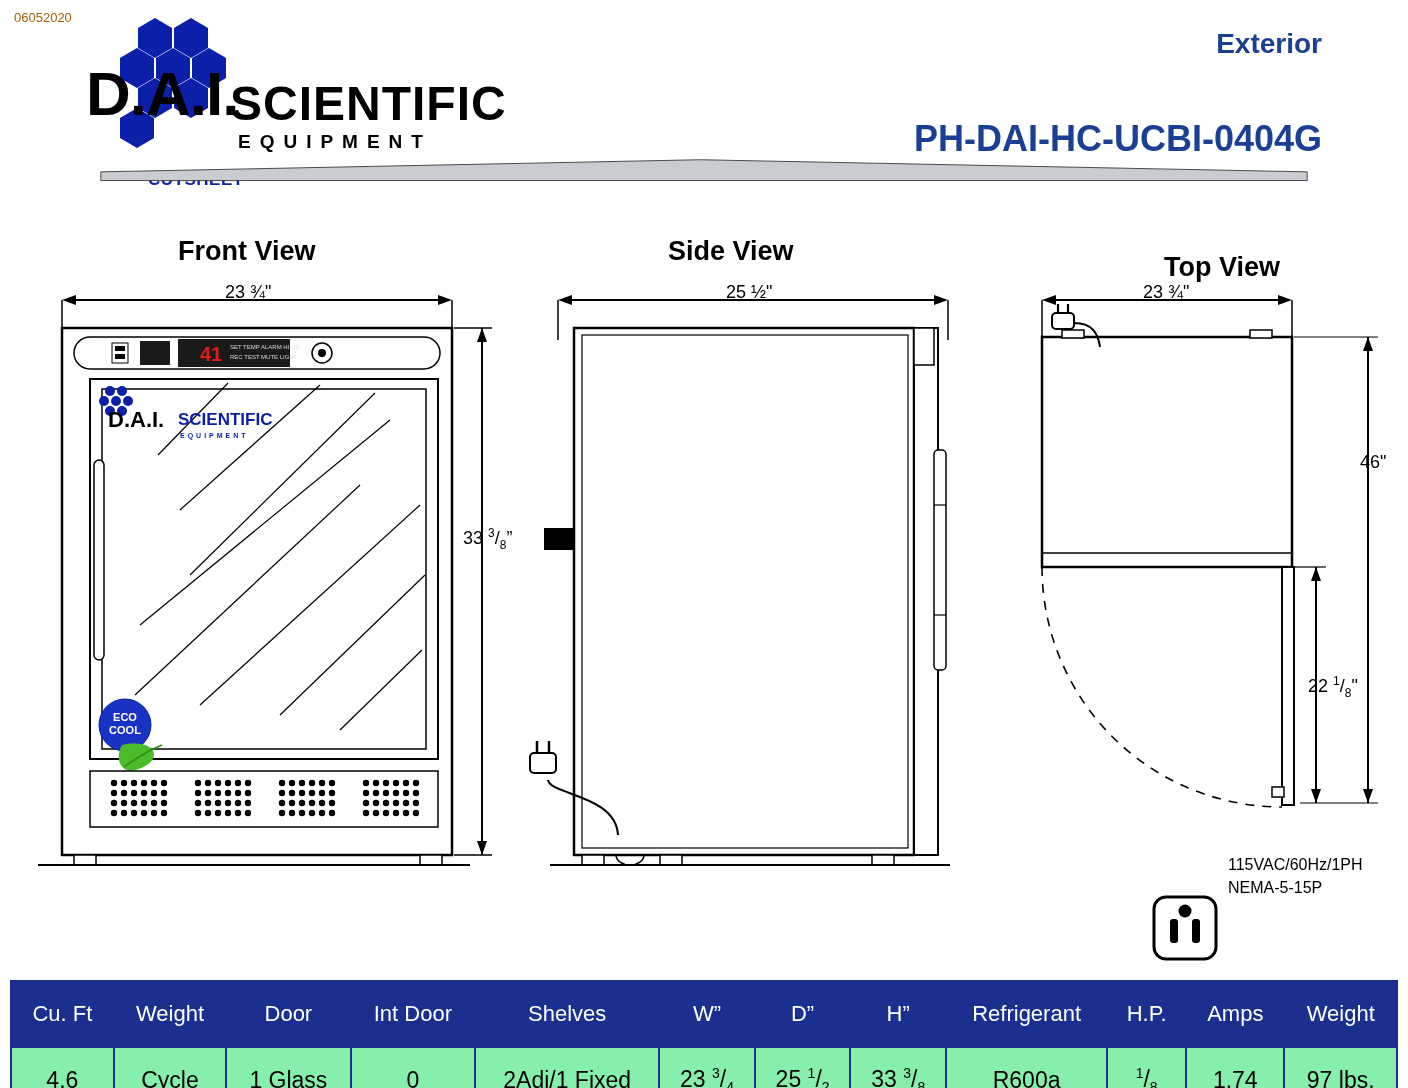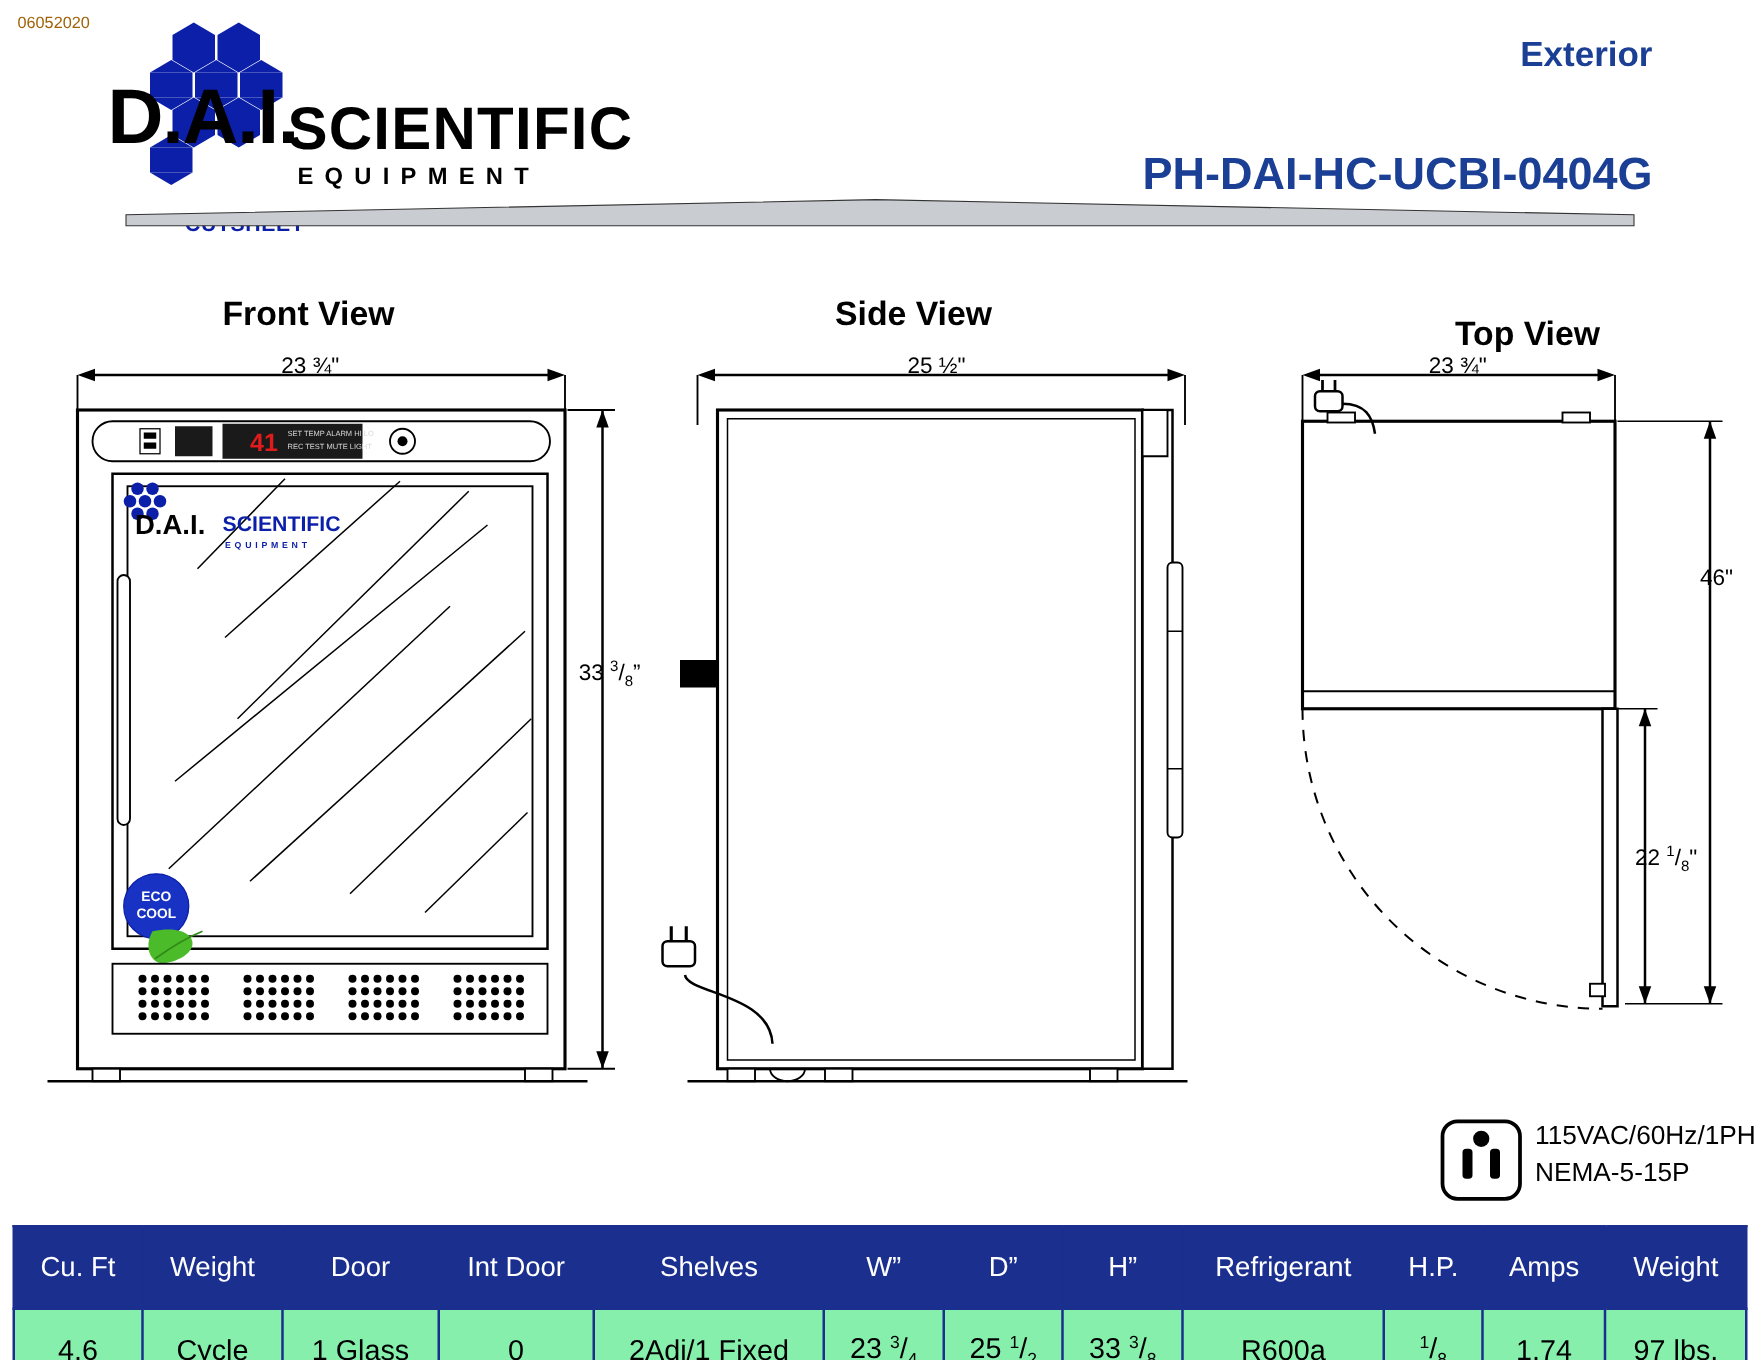--- a/index.html
+++ b/index.html
@@ -84,21 +84,21 @@
   }
   #spec-table th {
     background:#1b2f8f; color:#fff; font-size:22px; font-weight:normal;
   }
   #spec-table td { font-size:23px; color:#000; background:#86efac; }
   .sm { font-size:17px;margin-top:21px; }
   .fracup { font-size:14px; vertical-align:super; }
   .fracdn { font-size:14px; vertical-align:sub; }
 
   
-  #plug-legend { left:1228px; top:894px; font-size:21px; line-height:1.45; }
+  #plug-legend { left:1228px; top:853px; font-size:16px; line-height:1.45; }
 </style>
 </head>
 <body>
 
 <div class="abs" id="doc-date">06052020</div>
 
 <div class="abs" id="logo-block">
   <div class="hexwrap">
     <div class="hex" style="left:38px; top:10px;"></div>
     <div class="hex" style="left:74px; top:10px;"></div>

